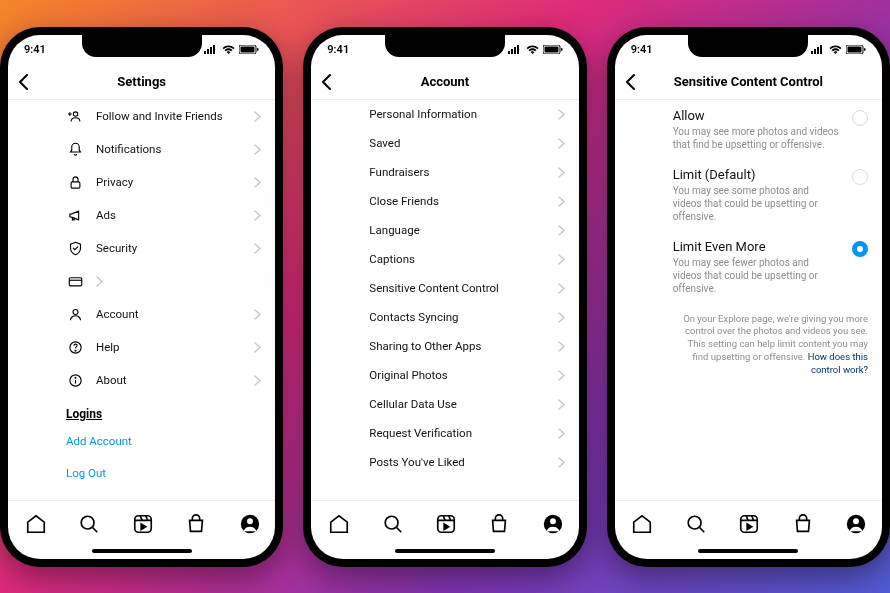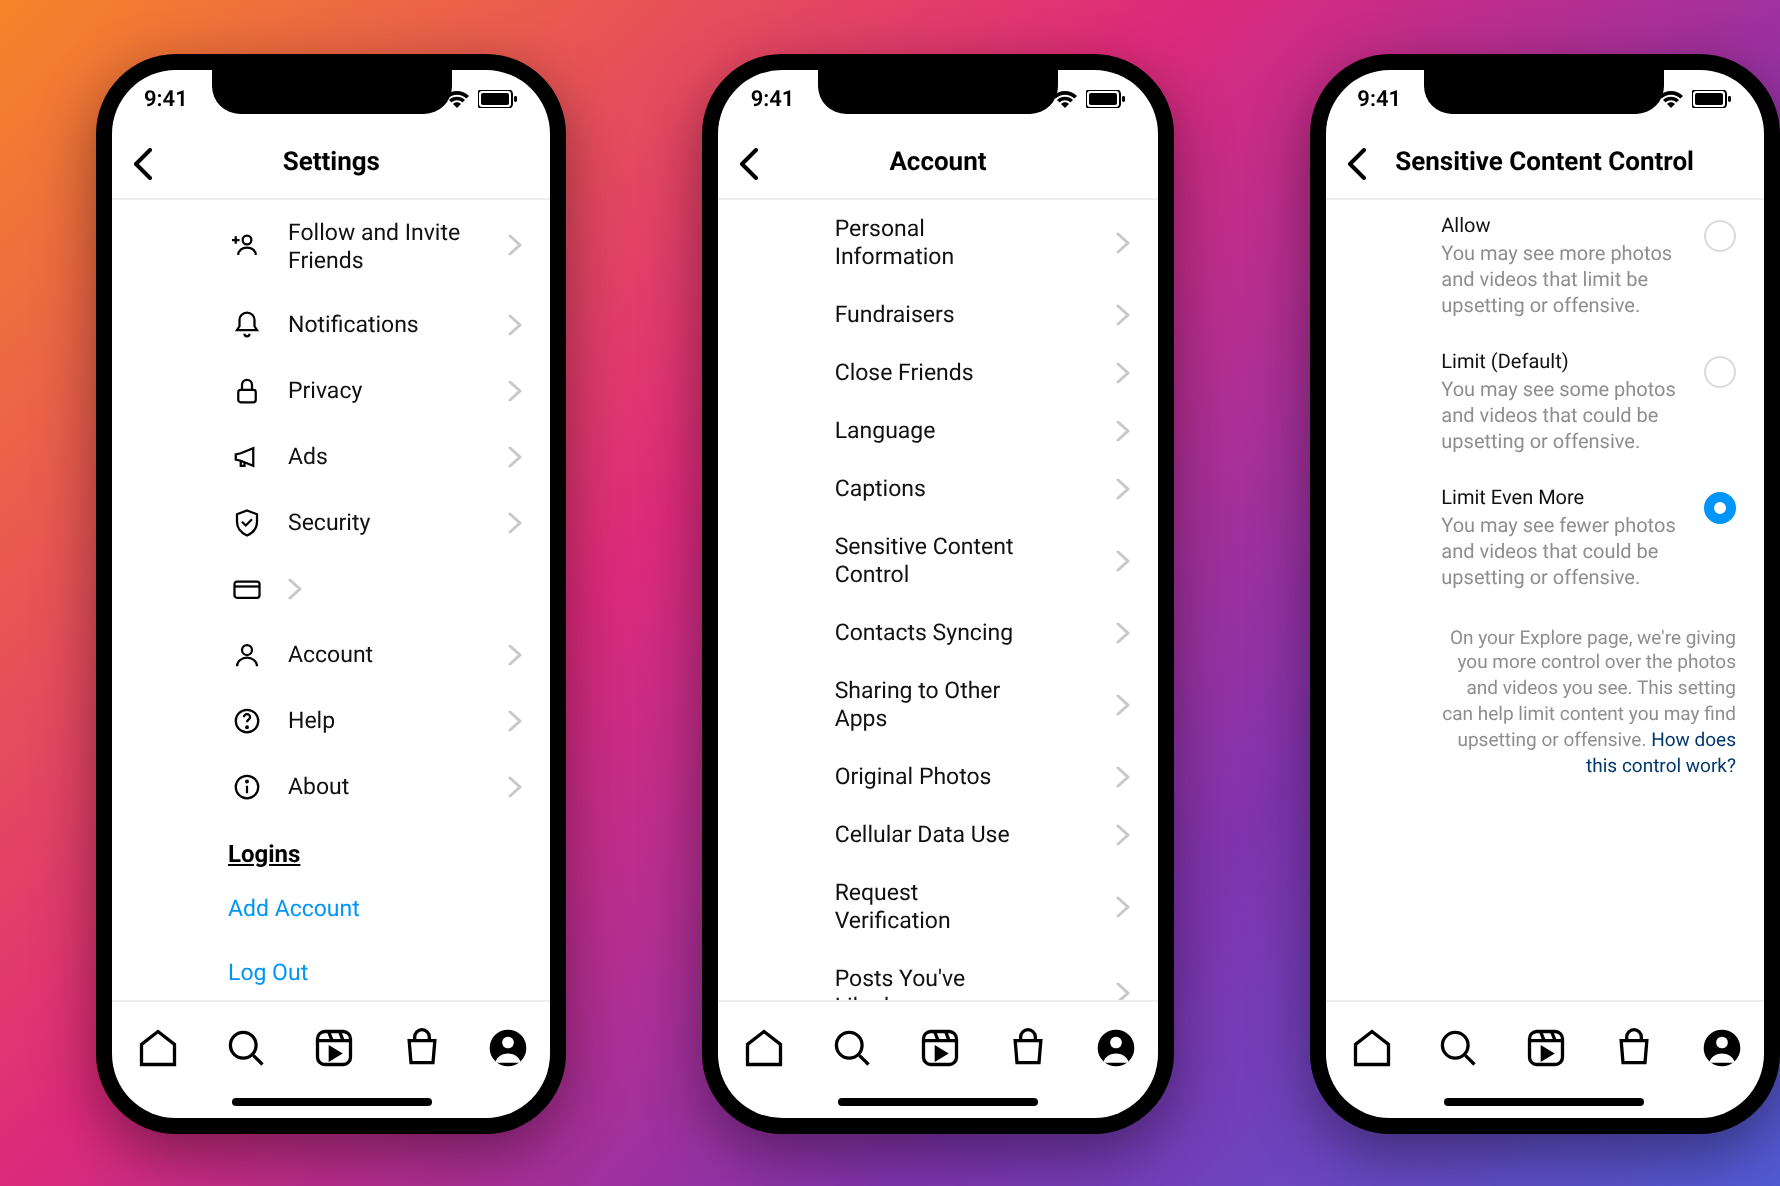--- a/index.html
+++ b/index.html
@@ -4,21 +4,21 @@
 <style>
   html,body{margin:0;padding:0;font-family:-apple-system,BlinkMacSystemFont,"Segoe UI",Roboto,Helvetica,Arial,sans-serif;}
   .canvas{
     width:890px;height:593px;
     background:linear-gradient(135deg,#f58529 0%,#dd2a7b 40%,#8134af 70%,#515bd4 100%);
     display:flex;justify-content:center;align-items:center;gap:20px;
   }
   .phone{
     width:312px;height:540px;background:#000;border-radius:40px;position:relative;
     box-shadow:0 10px 30px rgba(0,0,0,0.4);
-    padding:8px;box-sizing:border-box;margin-left:48px;
+    padding:8px;box-sizing:border-box;
   }
   .screen{
     width:100%;height:100%;background:#fff;border-radius:32px;overflow:hidden;
     position:relative;display:flex;flex-direction:column;
   }
   .notch{
     position:absolute;top:0;left:50%;transform:translateX(-50%);
     width:120px;height:22px;background:#000;border-radius:0 0 14px 14px;z-index:10;
   }
   .status-bar{
@@ -47,21 +47,21 @@
   .link-row{padding:9px 14px;font-size:11.5px;color:#0095f6;}
   .tabbar{
     height:44px;border-top:1px solid #eee;display:flex;justify-content:space-around;align-items:center;
     flex-shrink:0;
   }
   .tabbar .ico{width:20px;height:20px;}
   .home-ind{height:14px;display:flex;justify-content:center;align-items:flex-start;flex-shrink:0;}
   .home-ind div{width:100px;height:4px;background:#000;border-radius:3px;margin-top:4px;}
   
   .opt{padding:8px 14px;position:relative;}
-  .opt-title{font-size:10px;color:#111;margin-bottom:2px;}
+  .opt-title{font-size:13px;color:#111;margin-bottom:2px;}
   .opt-desc{font-size:10px;color:#8e8e8e;line-height:1.3;padding-right:28px;}
   .radio{
     position:absolute;right:14px;top:10px;width:16px;height:16px;border-radius:50%;
     border:1.5px solid #dbdbdb;box-sizing:border-box;
   }
   .radio.sel{border:5px solid #0095f6;}
   .footnote{font-size:9.5px;color:#8e8e8e;padding:10px 14px;line-height:1.35;text-align:right;}
   .footnote a{color:#00376b;text-decoration:none;}
   svg{display:block;}
 </style>
@@ -308,20 +308,28 @@
       <div class="body" id="p2-body">
           <div class="row compact">
       <span class="row-label">Personal Information</span>
       <span class="chev">
               <svg width="7" height="11" viewBox="0 0 7 11">
                 <path d="M1 1l5 4.5L1 10" stroke="#c7c7cc" stroke-width="1.5" fill="none" stroke-linecap="round" stroke-linejoin="round"></path>
               </svg>
             </span>
     </div>
           <div class="row compact">
+      <span class="row-label">Saved</span>
+      <span class="chev">
+              <svg width="7" height="11" viewBox="0 0 7 11">
+                <path d="M1 1l5 4.5L1 10" stroke="#c7c7cc" stroke-width="1.5" fill="none" stroke-linecap="round" stroke-linejoin="round"></path>
+              </svg>
+            </span>
+    </div>
+          <div class="row compact">
       <span class="row-label">Fundraisers</span>
       <span class="chev">
               <svg width="7" height="11" viewBox="0 0 7 11">
                 <path d="M1 1l5 4.5L1 10" stroke="#c7c7cc" stroke-width="1.5" fill="none" stroke-linecap="round" stroke-linejoin="round"></path>
               </svg>
             </span>
     </div>
           <div class="row compact">
       <span class="row-label">Close Friends</span>
       <span class="chev">
@@ -470,21 +478,21 @@
         <span class="back">
           <svg width="10" height="16" viewBox="0 0 10 16">
               <path d="M9 1L2 8l7 7" stroke="#000" stroke-width="2" fill="none" stroke-linecap="round" stroke-linejoin="round"></path>
             </svg>
         </span>
         <span class="title">Sensitive Content Control</span>
       </div>
       <div class="body" id="p3-body">
           <div class="opt">
       <div class="opt-title">Allow</div>
-      <div class="opt-desc">You may see more photos and videos that limit be upsetting or offensive.</div>
+      <div class="opt-desc">You may see more photos and videos that find be upsetting or offensive.</div>
       <div class="radio "></div>
     </div>
           <div class="opt">
       <div class="opt-title">Limit (Default)</div>
       <div class="opt-desc">You may see some photos and videos that could be upsetting or offensive.</div>
       <div class="radio "></div>
     </div>
           <div class="opt">
       <div class="opt-title">Limit Even More</div>
       <div class="opt-desc">You may see fewer photos and videos that could be upsetting or offensive.</div>

